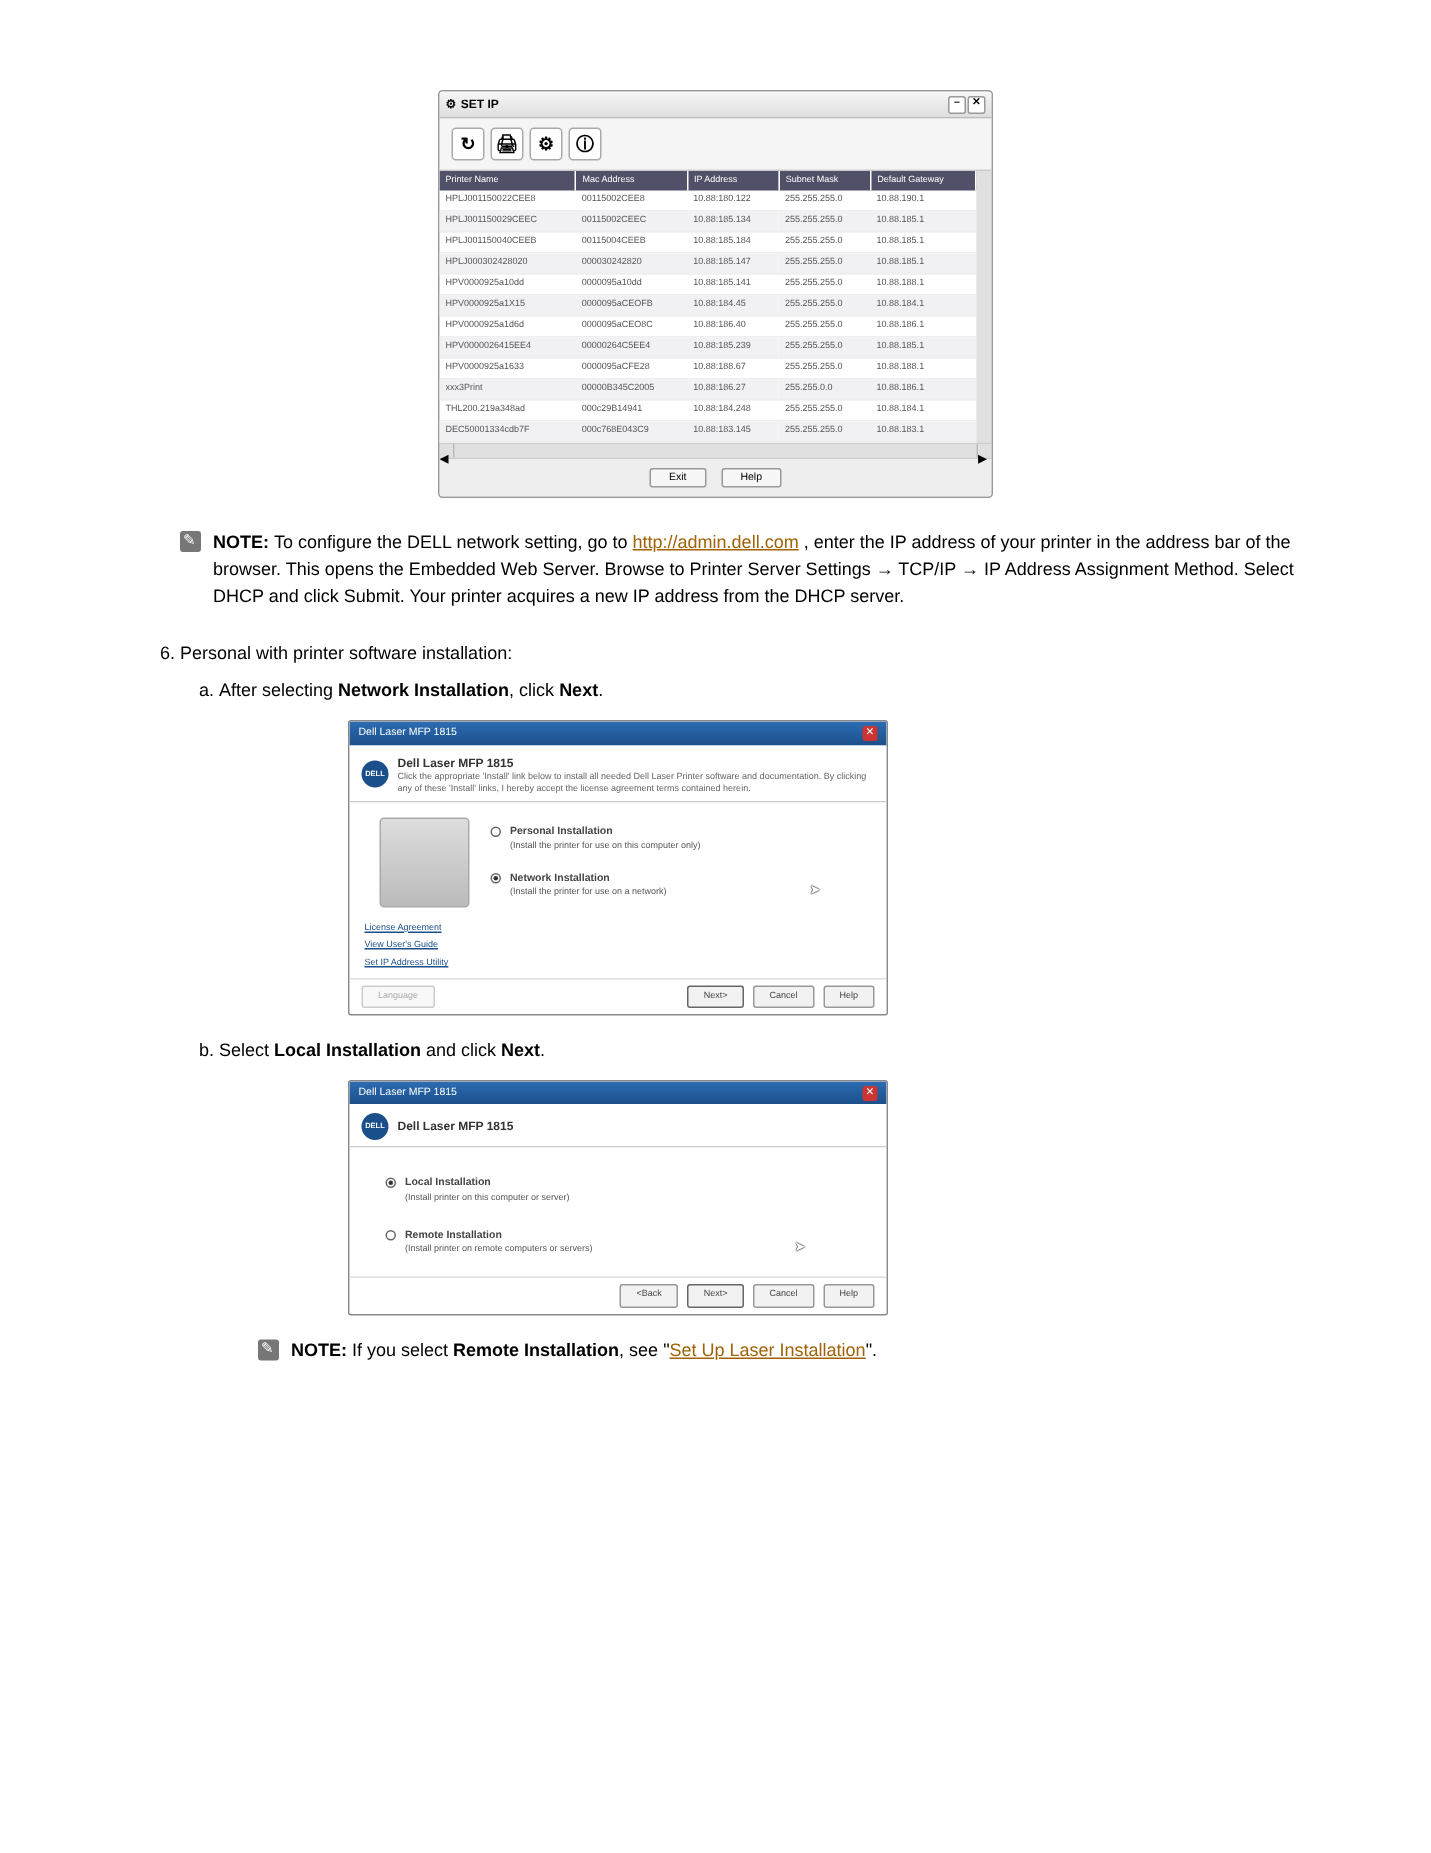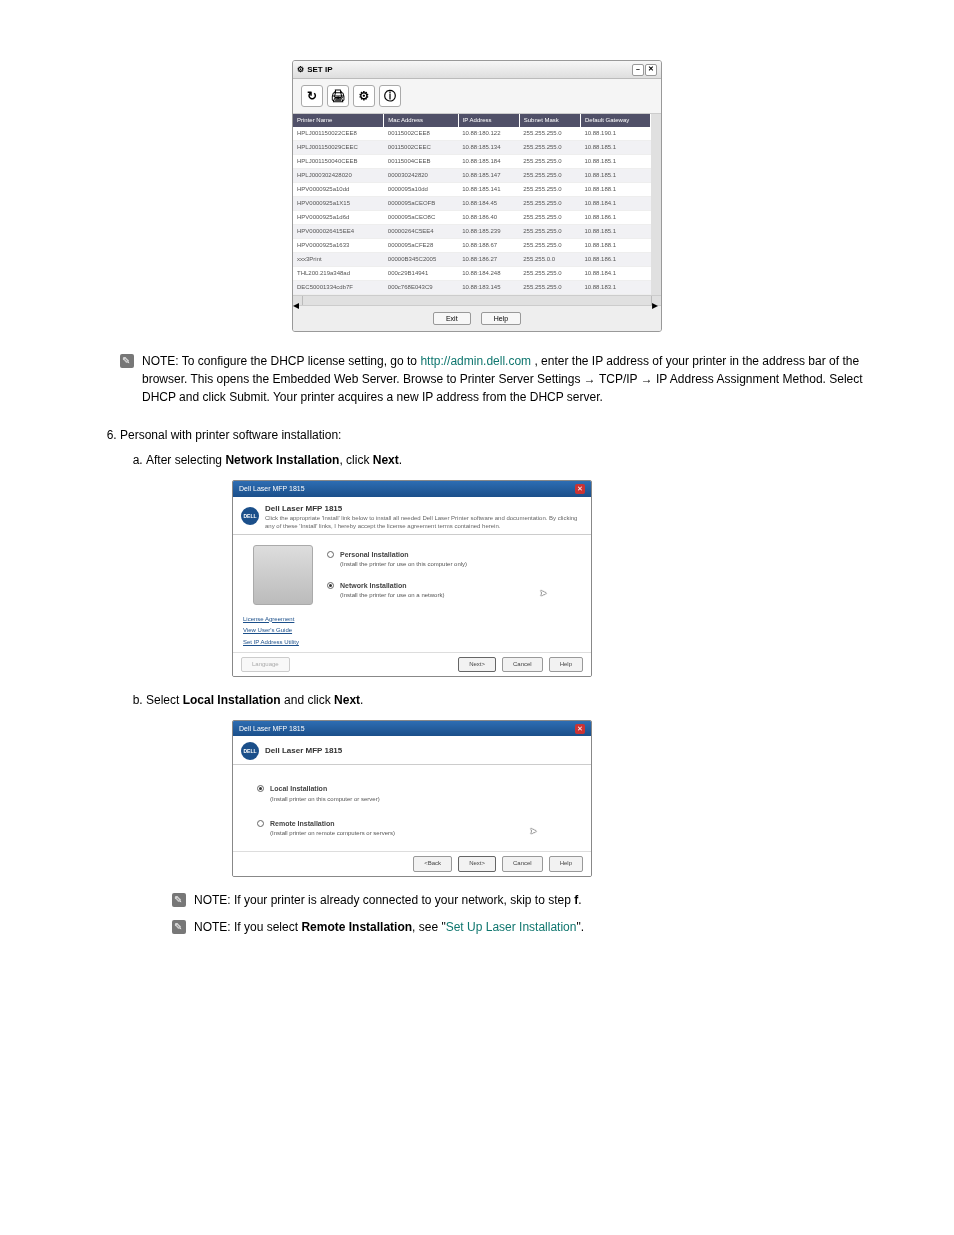--- a/index.html
+++ b/index.html
@@ -109,22 +109,22 @@
       position: relative; flex: 0 0 14px; margin-top: 2px;
     }
     .note-icon::after {
       content: "✎";
       color: #fff;
       font-size: 10px;
       position: absolute;
       left: 2px; top: -1px;
     }
     .note-text { flex: 1; }
-    .note-label { font-weight: normal; }
-    a { color: #0f766e; }
+    .note-label { font-weight: bold; }
+    a { color: #a16207; text-decoration: underline; }
     .bold { font-weight: bold; }
 
     
     .shot {
       width: 360px;
       margin: 10px 0 14px 86px;
       border: 1px solid #888;
       background: #f5f5f5;
       font-size: 7px;
       color: #444;
@@ -344,21 +344,21 @@
       <button class="btn">Exit</button>
       <button class="btn">Help</button>
     </div>
   </div>
 
 
   <div class="note-row outer">
     <div class="note-icon"></div>
     <div class="note-text">
       <span class="note-label">NOTE: </span>
-      <span>To configure the DHCP license setting, go to </span>
+      <span>To configure the DELL network setting, go to </span>
       <a>http://admin.dell.com</a>
       <span>, enter the IP address of your printer in the address bar of the browser. This opens the Embedded Web Server. Browse to Printer Server Settings → TCP/IP → IP Address Assignment Method. Select DHCP and click Submit. Your printer acquires a new IP address from the DHCP server.</span>
     </div>
   </div>
 
   <ol class="main" start="6">
     <li>
       <span>Personal with printer software installation:</span>
       <ol class="sub">
         <li>
@@ -452,27 +452,20 @@
                 <div class="shot-btn">Cancel</div>
                 <div class="shot-btn">Help</div>
               </div>
             </div>
           </div>
 
           <div class="note-row">
             <div class="note-icon"></div>
             <div class="note-text">
               <span class="note-label">NOTE: </span>
-              <span>If your printer is already connected to your network, skip to step <span class="bold">f</span>.</span>
-            </div>
-          </div>
-          <div class="note-row">
-            <div class="note-icon"></div>
-            <div class="note-text">
-              <span class="note-label">NOTE: </span>
               <span>If you select <span class="bold">Remote Installation</span>, see "<a>Set Up Laser Installation</a>".</span>
             </div>
           </div>
         </li>
       </ol>
     </li>
   </ol>
 
 </div>
 

